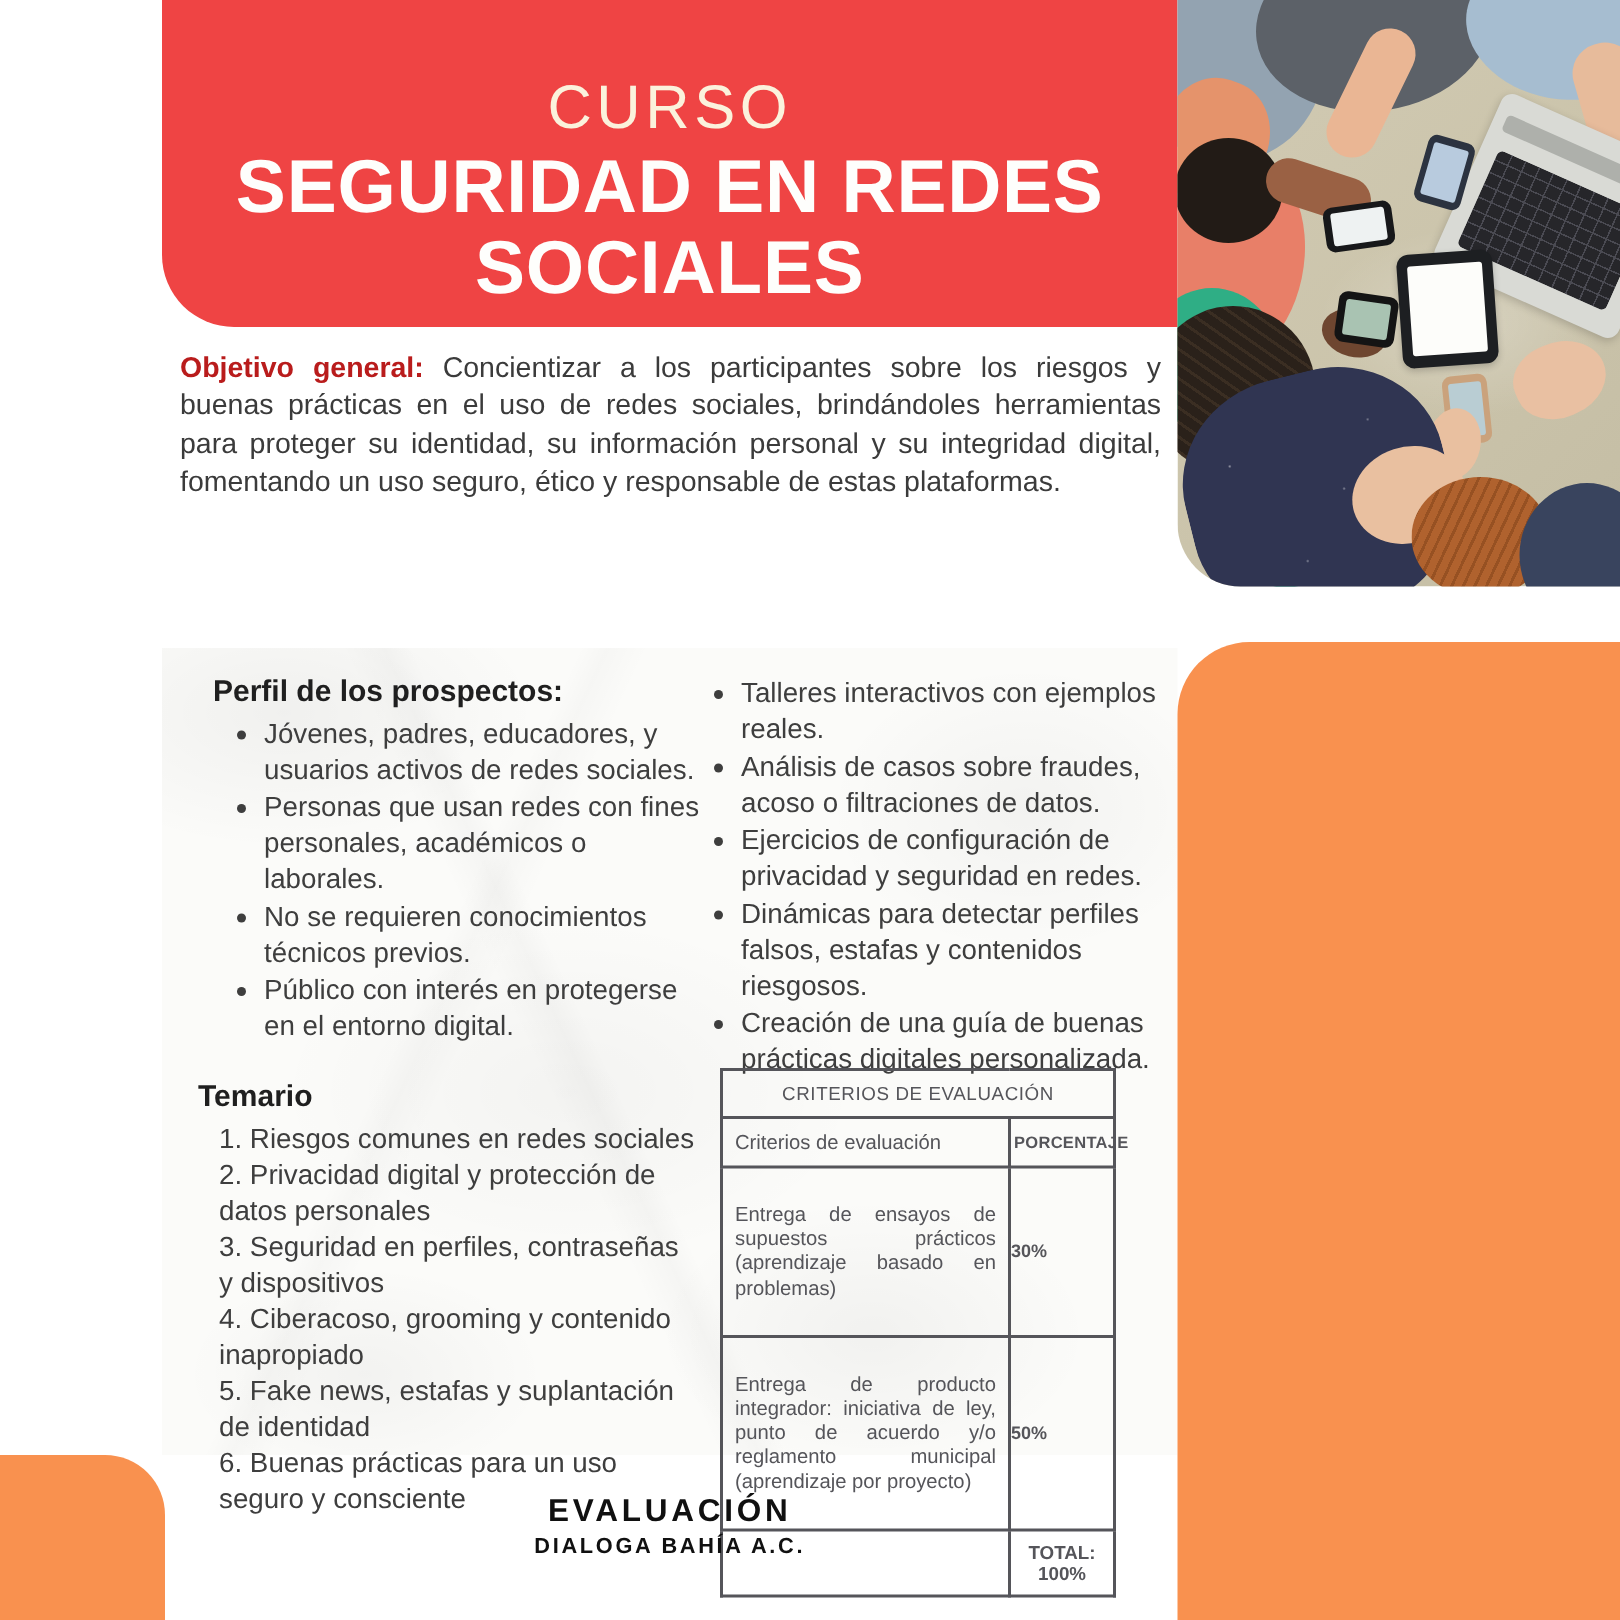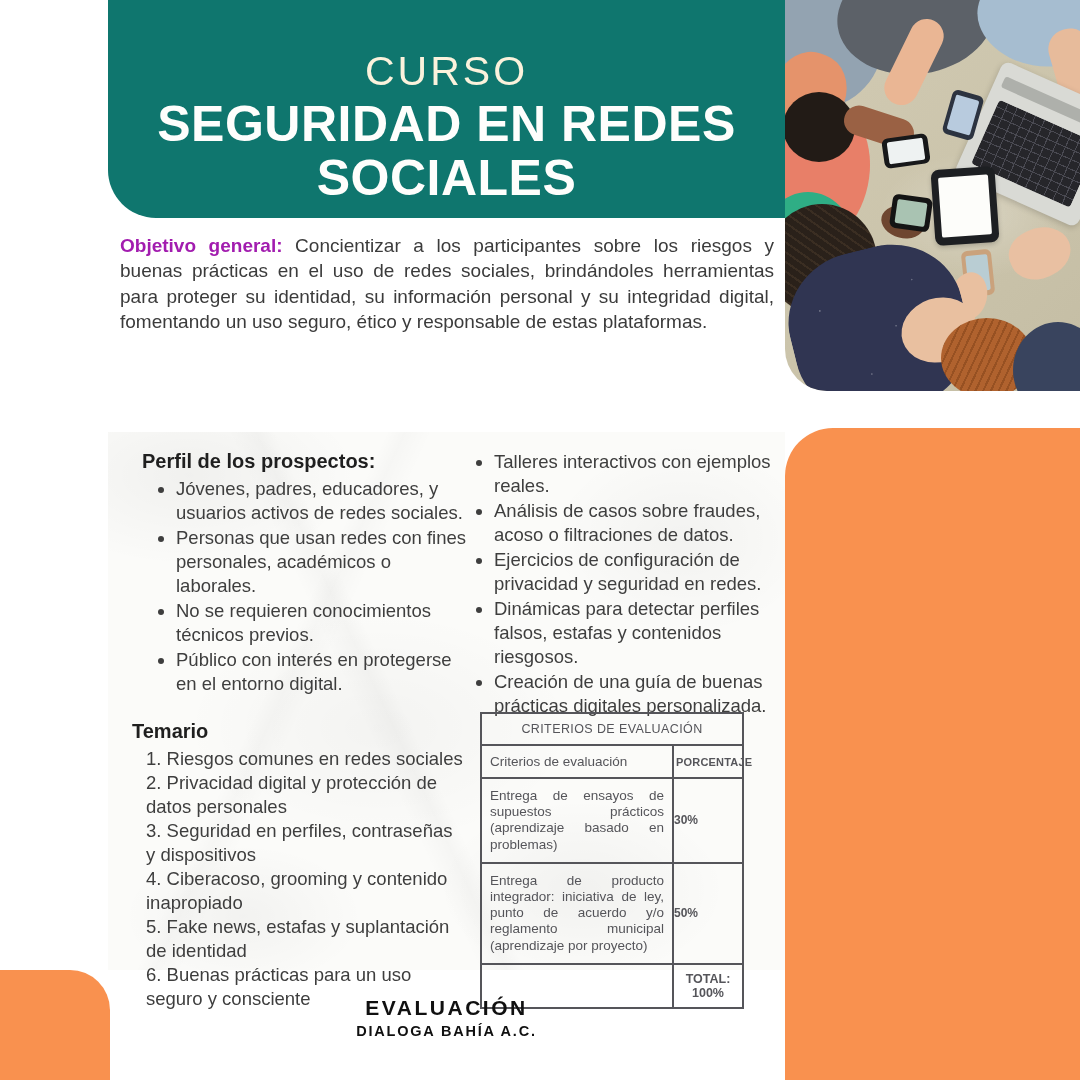--- a/index.html
+++ b/index.html
@@ -8,21 +8,21 @@
   .page {
     position: relative;
     width: 1080px; height: 1080px;
     background: #ffffff;
     overflow: hidden;
   }
 
   
   .banner {
     position: absolute; left: 108px; top: 0; width: 677px; height: 218px;
-    background: #0f766e;
+    background: #ef4444;
     border-radius: 0 0 0 48px;
     text-align: center;
     color: #fff;
   }
   .banner .kicker {
     margin-top: 48px;
     font-size: 41px; font-weight: 400; letter-spacing: 3px;
     color: #FBF2DC;
   }
   .banner .title {
@@ -40,21 +40,21 @@
       linear-gradient(135deg, #d2cbb4 0%, #cbc4ab 55%, #c4bda4 100%);
   }
   .ph { position: absolute; }
 
   
   .objective {
     position: absolute; left: 120px; top: 233px; width: 654px;
     font-size: 19px; line-height: 1.34; text-align: justify;
     color: #3b3b3b;
   }
-  .objective .obj-label { font-weight: 700; color: #a21caf; }
+  .objective .obj-label { font-weight: 700; color: #b91c1c; }
 
   
   .paper {
     position: absolute; left: 108px; top: 432px; width: 677px; height: 538px;
     background:
       radial-gradient(260px 140px at 12% 8%, rgba(0,0,0,.045), transparent 65%),
       radial-gradient(220px 160px at 85% 20%, rgba(0,0,0,.035), transparent 60%),
       radial-gradient(300px 180px at 40% 55%, rgba(0,0,0,.03), transparent 65%),
       radial-gradient(240px 150px at 70% 85%, rgba(0,0,0,.04), transparent 60%),
       radial-gradient(200px 120px at 20% 90%, rgba(0,0,0,.035), transparent 60%),
@@ -77,21 +77,21 @@
   
   .eval {
     position: absolute; left: 372px; top: 280px; width: 262px;
     border-collapse: collapse; table-layout: fixed;
     color: #55555a;
   }
   .eval td { border: 2px solid #55555a; vertical-align: middle; }
   .t-title  { text-align: center; font-size: 12.5px; letter-spacing: .4px; padding: 8px 4px; }
   .t-colh   { font-size: 13.5px; padding: 8px 8px; }
   .t-colp   { font-size: 11px; font-weight: 700; text-align: center; padding: 8px 2px; letter-spacing: .2px; }
-  .t-crit   { font-size: 13.5px; line-height: 1.2; padding: 9px 8px; text-align: justify; hyphens: auto; -webkit-hyphens: auto; }
+  .t-crit   { font-size: 13.5px; line-height: 1.2; padding: 23px 8px; text-align: justify; hyphens: auto; -webkit-hyphens: auto; }
   .t-pct    { font-size: 12px; font-weight: 700; text-align: left; margin-top: 32px; }
   .t-empty  { height: 30px; }
   .t-total  { font-size: 12.5px; font-weight: 700; text-align: center; padding: 7px 2px; }
   .eval col.c1 { width: 192px; } .eval col.c2 { width: 70px; }
 
   
   .orange-right {
     position: absolute; left: 785px; top: 428px; width: 295px; height: 652px;
     background: #F9914F; border-radius: 48px 0 0 0;
   }

